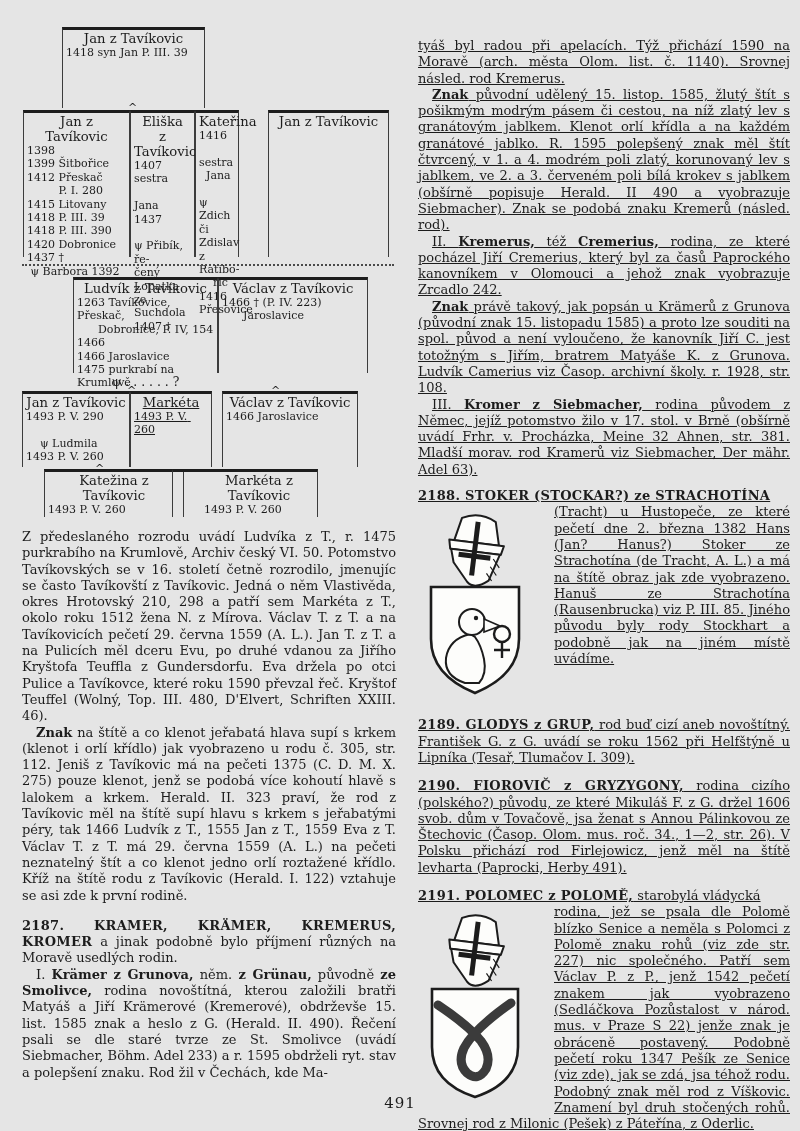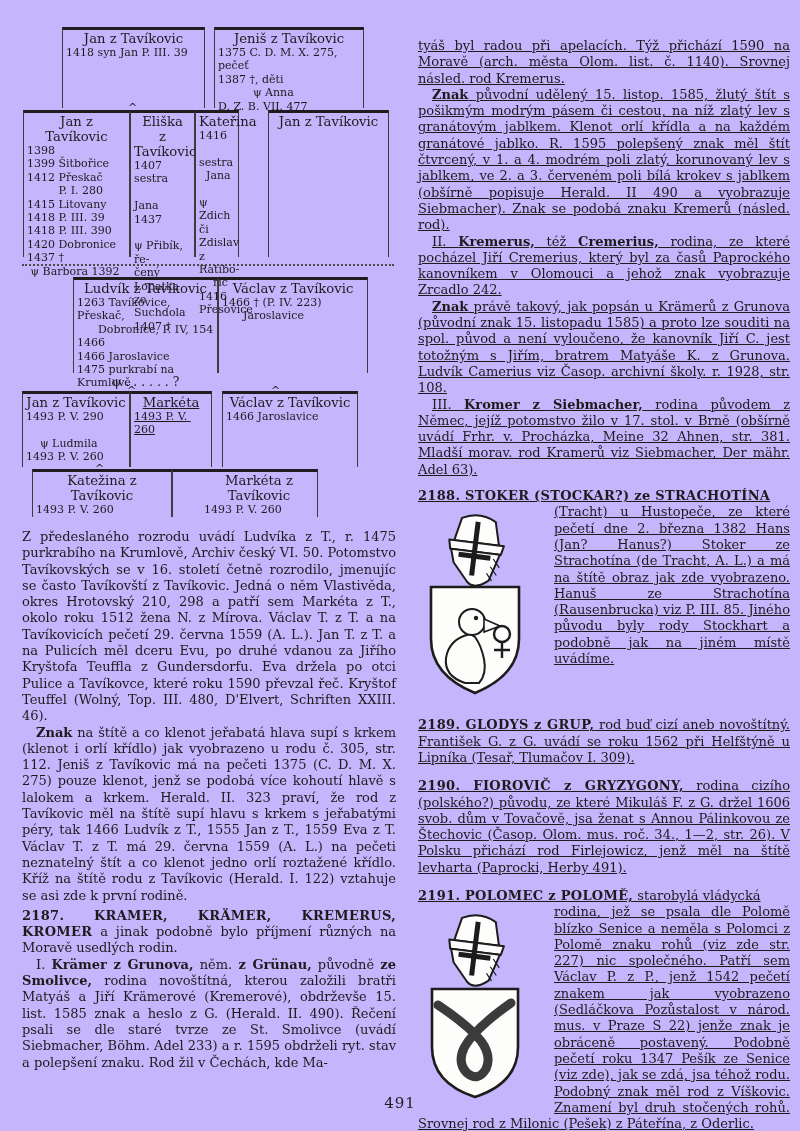--- a/index.html
+++ b/index.html
@@ -1,24 +1,24 @@
 <!DOCTYPE html>
 <html><head>
 <meta charset="utf-8">
 <style>
   html,body{margin:0;padding:0;background:#ffffff;}
-  .page{position:relative;width:800px;height:1131px;background:#c4b5fd;color:#1c1c1c;
+  .page{position:relative;width:800px;height:1131px;background:#e5e5e5;color:#1c1c1c;
         font-family:"DejaVu Serif", serif;overflow:hidden;}
   .col-left{position:absolute;left:22px;top:27px;width:374px;}
   .col-right{position:absolute;left:418px;top:38px;width:372px;text-decoration:underline;}
   .para{margin:0;text-align:justify;font-size:13px;line-height:16.3px;text-indent:14px;}
   .para.noindent{text-indent:0;}
   .gap10{margin-top:10px;}
   .gap12{margin-top:12px;}
-  .gap14{margin-top:4px;}
+  .gap14{margin-top:14px;}
   b{font-weight:700;}
   .heading-para{text-indent:0;}
   .heading-para b{letter-spacing:0.3px;}
   
   .chart{position:relative;height:492px;margin-bottom:10px;}
   .gbox{position:absolute;box-sizing:border-box;border-top:3px solid #1d1d1d;
         border-left:1px solid #3c3c3c;border-right:1px solid #3c3c3c;
         padding:1px 3px 0 3px;background:transparent;}
   .gname{text-align:center;font-size:13.2px;line-height:15px;white-space:pre-line;}
   .glines{font-size:11px;line-height:13.4px;white-space:pre-wrap;}
@@ -37,27 +37,20 @@
 <div class="page">
 
   <div class="col-left">
 
     <div class="chart">
 
       <div class="gbox" style="left:40px;top:0;width:143px;height:81px;">
         <div class="gname">Jan z Tavíkovic</div>
         <div class="glines">1418 syn Jan P. III. 39</div>
       </div>
-      <div class="gbox" style="left:192px;top:0;width:150px;height:81px;">
-        <div class="gname">Jeniš z Tavíkovic</div>
-        <div class="glines">1375 C. D. M. X. 275, pečeť
-1387 †, děti
-          ψ Anna
-D. Z. B. VII. 477</div>
-      </div>
       <span class="caret" style="left:106px;top:77px;">^</span>
 
       <div class="gbox" style="left:1px;top:83px;width:107px;height:147px;">
         <div class="gname">Jan z Tavíkovic</div>
         <div class="glines">1398
 1399 Šitbořice
 1412 Přeskač
          P. I. 280
 1415 Litovany
 1418 P. III. 39
@@ -123,21 +116,21 @@
       <div class="gbox" style="left:108px;top:364px;width:82px;height:76px;text-decoration:underline;">
         <div class="gname">Markéta</div>
         <div class="glines">1493 P. V. 260</div>
       </div>
       <div class="gbox" style="left:200px;top:364px;width:136px;height:76px;">
         <div class="gname">Václav z Tavíkovic</div>
         <div class="glines">1466 Jaroslavice</div>
       </div>
 
       <span class="caret" style="left:73px;top:438px;">^</span>
-      <div class="gbox" style="left:10px;top:442px;width:140px;height:48px;">
+      <div class="gbox" style="left:22px;top:442px;width:140px;height:48px;">
         <div class="gname">Katežina z Tavíkovic</div>
         <div class="glines">1493 P. V. 260</div>
       </div>
       <div class="gbox" style="left:150px;top:442px;width:146px;height:48px;padding-left:31px;">
         <div class="gname">Markéta z Tavíkovic</div>
         <div class="glines">1493 P. V. 260</div>
       </div>
     </div>
 
     <p class="para noindent"><span>Z předeslaného rozrodu uvádí Ludvíka z T., r. 1475 purkrabího na Krumlově, Archiv český VI. 50. Potomstvo Tavíkovských se v 16. století četně rozrodilo, jmenujíc se často Tavíkovští z Tavíkovic. Jedná o něm Vlastivěda, okres Hrotovský 210, 298 a patří sem Markéta z T., okolo roku 1512 žena N. z Mírova. Václav T. z T. a na Tavíkovicích pečetí 29. června 1559 (A. L.). Jan T. z T. a na Pulicích měl dceru Evu, po druhé vdanou za Jiřího Kryštofa Teuffla z Gundersdorfu. Eva držela po otci Pulice a Tavíkovce, které roku 1590 převzal řeč. Kryštof Teuffel (Wolný, Top. III. 480, D'Elvert, Schriften XXIII. 46).</span></p>

